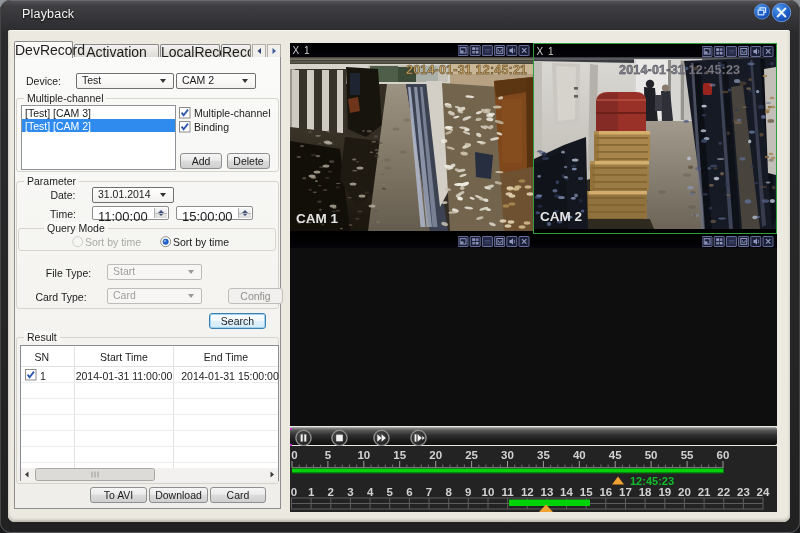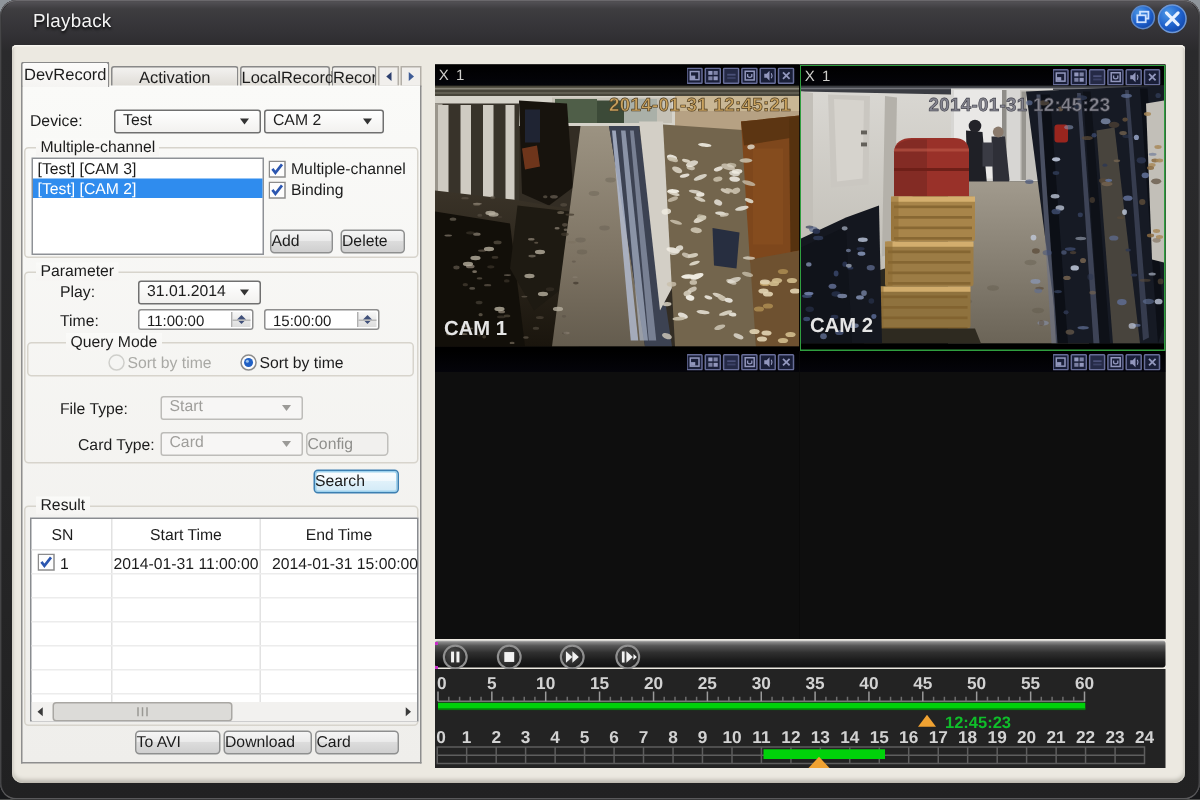--- a/index.html
+++ b/index.html
@@ -4,40 +4,40 @@
 *{margin:0;padding:0;box-sizing:border-box}
 html,body{width:800px;height:533px;background:#17181a;font-family:"Liberation Sans",sans-serif;overflow:hidden}
 .abs{position:absolute}
 #corners{position:absolute;left:0;top:0;width:800px;height:16px;background:#8f959b}
 #win{position:absolute;left:0;top:0;width:800px;height:533px;border-radius:11px;
  background:linear-gradient(180deg,#57555a 0,#3e3d40 6px,#333236 22px,#2a2a2c 34px,#262627 60%,#212122 100%);
  box-shadow:inset 0 1px 0 #6a686c, inset 0 -1px 0 #59595b, inset -1px 0 0 #454547, inset 1px 0 0 #454547, inset 0 0 0 1px #1a1a1b}
 #title{position:absolute;left:22px;top:7px;font-size:12.5px;color:#f5f5f5;letter-spacing:.2px;text-shadow:0 1px 2px #000}
 #panel{position:absolute;left:8px;top:30px;width:782px;height:492px;background:#ece9e1;border-radius:3px 3px 7px 7px;
  box-shadow:inset 0 1px 0 #f8f6f0, inset 1px 0 0 #d6d3ca, inset -1px 0 0 #d6d3ca, inset 0 -2px 3px #b8b5ac}
-.tab{position:absolute;font-size:11px;color:#1c1c1c;text-align:center;border:1px solid #898989;border-bottom:none;border-radius:2px 2px 0 0;background:linear-gradient(180deg,#f3f2f0,#dedbd5)}
+.tab{position:absolute;font-size:14px;color:#1c1c1c;text-align:center;border:1px solid #898989;border-bottom:none;border-radius:2px 2px 0 0;background:linear-gradient(180deg,#f3f2f0,#dedbd5)}
 .tab.act{background:linear-gradient(180deg,#fcfbfa,#f5f4f2);z-index:5}
 #page{position:absolute;left:14px;top:57px;width:267px;height:452px;background:linear-gradient(180deg,#fafaf8,#efeeeb);border:1px solid #8e8e8e;border-top:none;box-shadow:inset 0 1px 0 #fcfcfb}
 .lbl{position:absolute;font-size:10.5px;color:#1c1c1c;white-space:nowrap}
-.rlbl{position:absolute;font-size:10.5px;color:#1c1c1c;text-align:left;white-space:nowrap}
+.rlbl{position:absolute;font-size:10.5px;color:#1c1c1c;text-align:center;white-space:nowrap}
 .grp{position:absolute;border:1px solid #d7d4cc;border-radius:3px}
 .glb{position:absolute;font-size:10.5px;color:#1c1c1c;background:linear-gradient(180deg,#fafaf8,#f6f5f3);padding:0 3px;white-space:nowrap}
 .cbo{position:absolute;background:linear-gradient(180deg,#ffffff,#f2f1ef);border:1px solid #707070;border-radius:2px}
 .cbo span{position:absolute;top:0;font-size:10.5px;color:#1c1c1c;white-space:nowrap}
 .cbo.dis{background:#f7f6f5;border-color:#bdbcb9}
 .cbo.dis span{color:#9f9e9b}
 .arr{position:absolute;right:7px;top:50%;margin-top:-2px;width:0;height:0;border-left:3.8px solid transparent;border-right:3.8px solid transparent;border-top:4.5px solid #333}
 .arr.gray{border-top-color:#9b9a97}
 .spn{position:absolute;background:#fff;border:1px solid #8e8e8e;border-radius:2px}
-.spn span{position:absolute;left:5px;top:1.5px;font-size:10px;color:#1c1c1c}
+.spn span{position:absolute;left:5px;top:1.5px;font-size:13px;color:#1c1c1c}
 .sb{position:absolute;right:1px;top:1px;bottom:1px;width:13px;background:linear-gradient(180deg,#f7f7f7,#dcdcdc);border-left:1px solid #b0b0b0}
 .sb:after{content:"";position:absolute;left:0;right:0;top:50%;height:1px;background:#b8b8b8}
 .sb .u{position:absolute;left:3.2px;top:1.8px;width:0;height:0;border-left:3px solid transparent;border-right:3px solid transparent;border-bottom:3.2px solid #40507a}
 .sb .d{position:absolute;left:3.2px;bottom:1.8px;width:0;height:0;border-left:3px solid transparent;border-right:3px solid transparent;border-top:3.2px solid #40507a}
-.btn{position:absolute;font-size:10.5px;color:#1c1c1c;text-align:left;background:linear-gradient(180deg,#f5f5f5 0%,#ebebeb 45%,#dcdcdc 50%,#cfcfcf 100%);border:1px solid #8e8f8f;border-radius:3px}
+.btn{position:absolute;font-size:10.5px;color:#1c1c1c;text-align:center;background:linear-gradient(180deg,#f5f5f5 0%,#ebebeb 45%,#dcdcdc 50%,#cfcfcf 100%);border:1px solid #8e8f8f;border-radius:3px}
 .btn.dis{color:#8f8f8c;background:#f1f0ee;border-color:#c0bfbc}
 .btn.def{border-color:#3c7fb1;box-shadow:inset 0 0 0 1px #9ed2ee;background:linear-gradient(180deg,#fcfdfe 0%,#f2f9fd 45%,#e0f1fa 50%,#d2eaf7 100%)}
 #vgrid{position:absolute;left:290px;top:43px;width:487px;height:383px;background:#000}
 .cell{position:absolute;overflow:hidden}
 .cbar{position:absolute;left:0;top:0;right:0;height:14px;background:linear-gradient(180deg,#000,#04040a)}
 .cx{position:absolute;left:2.5px;top:2px;font-size:10px;color:#cfcecb;letter-spacing:1px}
 #ctrl{position:absolute;left:290px;top:427px;width:487px;height:18px;border-radius:2px;background:linear-gradient(180deg,#c4c4c4 0,#8a8a8a 1px,#565656 3.5px,#303030 8px,#1c1c1c 13px,#101010 100%)}
 #tl{position:absolute;left:290px;top:446px;width:487px;height:66px;background:#232323}
 #tbl{position:absolute;background:#fff;border:1px solid #898c90}
 .hdr{position:absolute;font-size:10.5px;color:#1c1c1c;text-align:center}
@@ -96,21 +96,21 @@
 <div class="lbl" style="left:194px;top:107px;width:120px">Multiple-channel</div>
 <svg class="abs" style="left:179px;top:121px" width="12" height="12">
     <rect x="0.5" y="0.5" width="10.5" height="10.5" fill="#fdfdfd" stroke="#8c8c8c"></rect>
     <path d="M2.6 5.6 L4.6 8.2 L9 2.6" fill="none" stroke="#2b56b0" stroke-width="1.8"></path>
   </svg>
 <div class="lbl" style="left:194px;top:121px;width:120px">Binding</div>
 <div class="btn " style="left:180px;top:153px;width:42px;height:16px;line-height:15px">Add</div>
 <div class="btn " style="left:227px;top:153px;width:43px;height:16px;line-height:15px">Delete</div>
 <div class="grp" style="left:16px;top:181px;width:263px;height:128px"></div>
 <div class="glb" style="left:24px;top:175px">Parameter</div>
-<div class="rlbl" style="left:40px;top:189px;width:46px">Play:</div>
+<div class="rlbl" style="left:40px;top:189px;width:46px">Date:</div>
 <div class="cbo" style="left:92px;top:187px;width:82px;height:16px">
     <span style="left:5px">31.01.2014</span>
     <i class="arr"></i>
   </div>
 <div class="rlbl" style="left:40px;top:208px;width:46px">Time:</div>
 <div class="spn" style="left:92px;top:206px;width:77px;height:14px">
     <span>11:00:00</span>
     <div class="sb">
       <i class="u"></i>
       <i class="d"></i>
@@ -133,26 +133,26 @@
     <circle cx="5.7" cy="5.7" r="5" fill="#fdfdfd" stroke="#8c8c8c"></circle>
     <circle cx="5.7" cy="5.7" r="3" fill="#2160c4"></circle>
     <circle cx="4.9" cy="4.9" r="1" fill="#9cc4ee"></circle>
   </svg>
 <div class="lbl" style="left:173px;top:236px;width:90px">Sort by time</div>
 <div class="rlbl" style="left:40px;top:267px;width:57px">File Type:</div>
 <div class="cbo dis" style="left:107px;top:264px;width:95px;height:16px">
     <span style="left:5px">Start</span>
     <i class="arr gray"></i>
   </div>
-<div class="rlbl" style="left:52px;top:291px;width:58px">Card Type:</div>
+<div class="rlbl" style="left:32px;top:291px;width:58px">Card Type:</div>
 <div class="cbo dis" style="left:107px;top:288px;width:95px;height:16px">
     <span style="left:5px">Card</span>
     <i class="arr gray"></i>
   </div>
-<div class="btn dis" style="left:204px;top:288px;width:55px;height:16px;line-height:15px">Config</div>
+<div class="btn dis" style="left:228px;top:288px;width:55px;height:16px;line-height:15px">Config</div>
 <div class="btn def" style="left:209px;top:313px;width:57px;height:16px;line-height:15px">Search</div>
 <div class="grp" style="left:16px;top:337px;width:263px;height:147px"></div>
 <div class="glb" style="left:24px;top:331px">Result</div>
 <div id="tbl" style="left:20px;top:345px;width:259px;height:136px"></div>
 <div class="hdr" style="left:29px;top:351px;width:20px;text-align:right">SN</div>
 <div class="hdr" style="left:75px;top:351px;width:98px">Start Time</div>
 <div class="hdr" style="left:174px;top:351px;width:104px">End Time</div>
 <div class="cline" style="left:74px;top:346px;width:1px;height:134px"></div>
 <div class="cline" style="left:173px;top:346px;width:1px;height:134px"></div>
 <div class="cline" style="left:21px;top:366px;width:257px;height:1px"></div>

